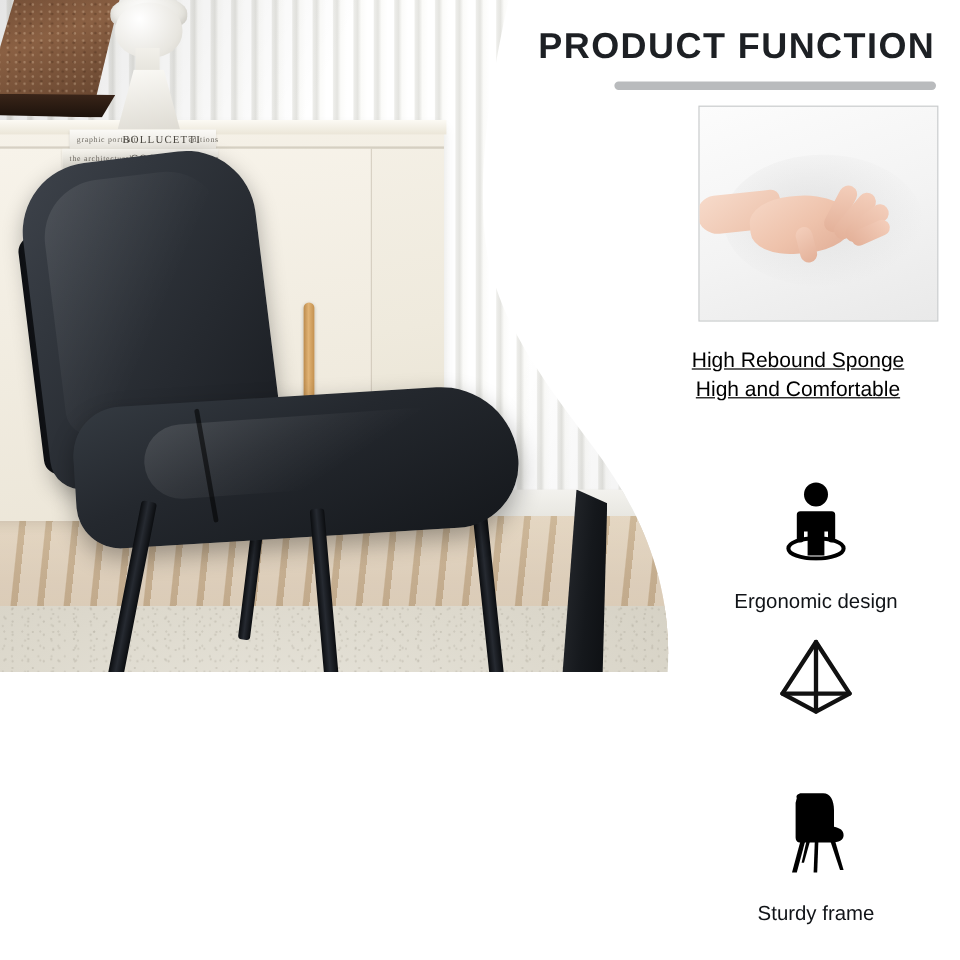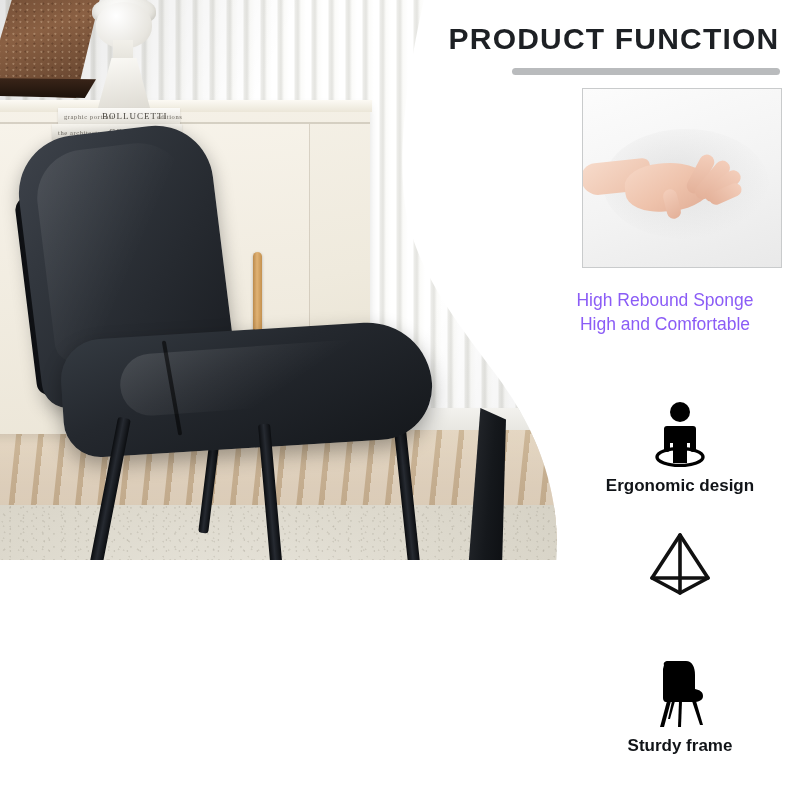--- a/index.html
+++ b/index.html
@@ -253,26 +253,26 @@
     background:linear-gradient(160deg,#f4cfbc,#e3b098);
   }
   #f1{ left:104px; top:2px; width:15px; height:42px; transform:rotate(28deg); }
   #f2{ left:116px; top:6px; width:15px; height:46px; transform:rotate(40deg); }
   #f3{ left:126px; top:14px; width:15px; height:42px; transform:rotate(52deg); }
   #f4{ left:130px; top:26px; width:13px; height:34px; transform:rotate(66deg); }
   #thumb{ left:76px; top:38px; width:14px; height:30px; transform:rotate(-14deg); }
 
   #hero-caption{
     position:absolute; left:540px; top:288px; width:250px;
-    text-align:center; font-size:17.5px; line-height:24px; color:#8b5cf6;
+    text-align:center; font-size:17.5px; line-height:24px; color:#000000;text-decoration:underline;
   }
 
   .feature{ position:absolute; width:200px; text-align:center; }
   .feature .ficon{ height:72px; display:flex; align-items:center; justify-content:center; }
-  .feature .flabel{ margin-top:6px; font-size:17px; font-weight:bold; color:#111418; }
+  .feature .flabel{ margin-top:22px; font-size:17px; font-weight:normal; color:#111418; }
   #feat-1{ left:580px; top:398px; }
   #feat-2{ left:580px; top:528px; }
   #feat-3{ left:580px; top:658px; }
 </style>
 </head>
 <body>
 
 <div id="stage">
 
   <div id="photo-panel">

